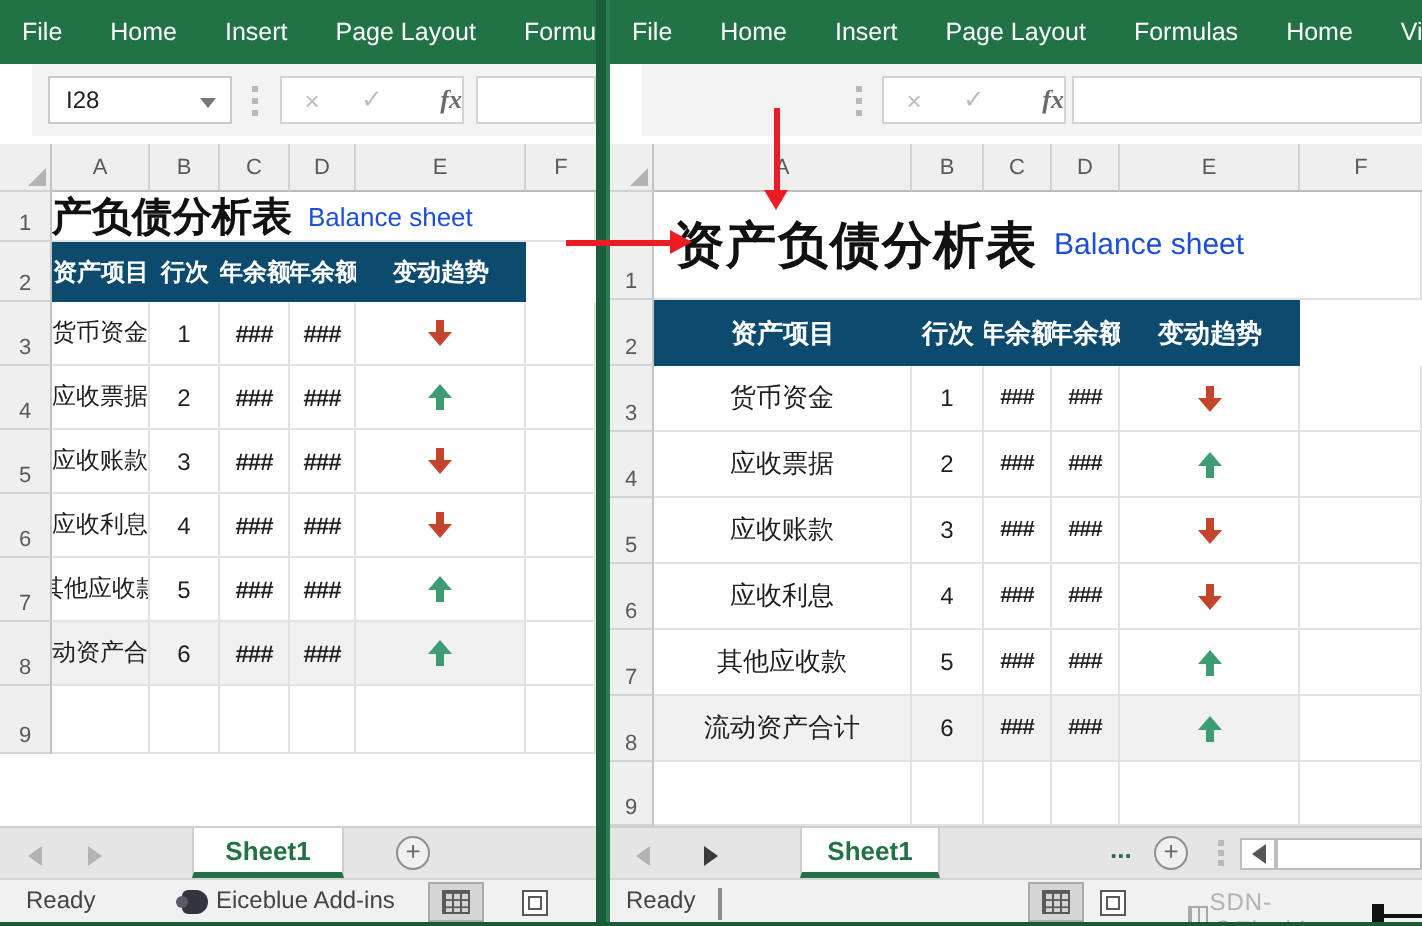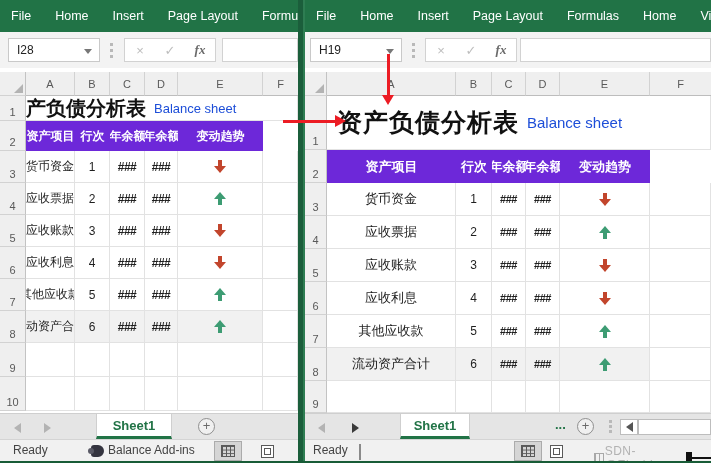--- a/index.html
+++ b/index.html
@@ -11,27 +11,27 @@
   #divider{position:absolute;left:298px;top:0;width:7px;height:463px;background:#1b5e3b;z-index:40;}
   #divider .hl{position:absolute;right:0;top:0;width:2px;height:100%;background:#2e7d52;}
   #bottom-line{position:absolute;left:0;bottom:0;width:711px;height:2px;background:#185c37;z-index:50;}
 
   
   .ribbon{position:absolute;top:0;left:0;right:0;height:32px;background:#217346;display:flex;align-items:center;color:#fff;font-size:12.5px;}
   .rtab{padding:0 12px;line-height:32px;white-space:nowrap;cursor:default;}
   .rtab.first{padding-left:11px;}
 
   
-  .fbar{position:absolute;top:32px;left:0;right:0;height:36px;background:#f3f3f3;border-bottom:1px solid #d9d9d9;text-decoration:underline;}
+  .fbar{position:absolute;top:32px;left:16px;right:0;height:36px;background:#f3f3f3;border-bottom:1px solid #d9d9d9;text-decoration:underline;}
   .namebox{position:absolute;top:6px;width:92px;height:24px;box-sizing:border-box;background:#fff;border:1px solid #c9c9c9;font-size:12px;color:#222;display:flex;align-items:center;padding-left:8px;}
   .nb-dd{position:absolute;right:7px;top:10px;width:0;height:0;border-left:4px solid transparent;border-right:4px solid transparent;border-top:5px solid #777;}
   .vdots{position:absolute;top:11px;height:15px;border-left:3px dotted #b9b9b9;}
   .fxgroup{position:absolute;top:6px;width:92px;height:24px;box-sizing:border-box;background:#fff;border:1px solid #d2d2d2;display:flex;align-items:center;}
   .fxbtn{flex:1;text-align:center;color:#bdbdbd;font-size:13px;}
-  .fxbtn.fx{color:#6b6b6b;font-style:italic;font-weight:bold;font-family:"Liberation Serif",serif;}
+  .fxbtn.fx{color:#6b6b6b;font-style:italic;font-weight:bold;font-family:"Liberation Serif",serif;text-align:right;}
   .finput{position:absolute;top:6px;height:24px;box-sizing:border-box;background:#fff;border:1px solid #d2d2d2;}
 
   
   .sheet{position:absolute;top:68px;left:0;right:0;height:345px;background:#fff;overflow:hidden;}
   .grow{position:absolute;left:0;display:flex;box-sizing:border-box;}
   .gut{box-sizing:border-box;background:#efefef;border-right:1px solid #c3c3c3;border-bottom:1px solid #d2d2d2;color:#595959;font-size:11px;display:flex;align-items:flex-end;justify-content:center;padding-bottom:2px;}
   .lw .gut{width:26px;} .rw .gut{width:22px;}
   .chc{box-sizing:border-box;background:#efefef;border-right:1px solid #d2d2d2;border-bottom:1px solid #bdbdbd;color:#595959;font-size:11px;display:flex;align-items:center;justify-content:center;}
   .corner{position:relative;}
   .corner:after{content:"";position:absolute;right:2px;bottom:2px;border-bottom:9px solid #b3b3b3;border-left:9px solid transparent;}
@@ -39,21 +39,21 @@
   .lw .cell{font-size:12px;}
   .lw .wA{width:49px;} .lw .wB{width:35px;} .lw .wC{width:35px;} .lw .wD{width:33px;} .lw .wE{width:85px;} .lw .wF{width:35px;}
   .rw .wA{width:129px;} .rw .wB{width:36px;} .rw .wC{width:34px;} .rw .wD{width:34px;} .rw .wE{width:90px;} .rw .wF{width:61px;}
   .lw .titlewrap{width:237px;} .rw .titlewrap{width:323px;}
   .titlewrap{box-sizing:border-box;display:flex;align-items:center;overflow:hidden;white-space:nowrap;border-bottom:1px solid #e2e2e2;}
   .ttl{font-weight:bold;color:#111;}
   .rw .ttl{font-size:25px;letter-spacing:1px;}
   .lw .ttl{font-size:20px;margin-left:-20px;}
   .subttl{color:#1d4ed8;margin-left:8px;}
   .rw .subttl{font-size:15px;} .lw .subttl{font-size:13px;}
-  .darkrow .cell{background:#6d28d9;color:#fff;font-weight:bold;border-right:none;border-bottom:none;}
+  .darkrow .cell{background:#0c4a6e;color:#fff;font-weight:bold;border-right:none;border-bottom:none;}
   .rw .darkrow .cell{font-size:13px;} .lw .darkrow .cell{font-size:12px;}
   .hash{font-weight:bold;font-size:11px;letter-spacing:-0.5px;}
   .linno{font-size:12px;}
   .hl-row .cell{background:#f1f1f1;}
   .trend{position:relative;width:12px;height:13px;display:inline-block;}
   .trend[data-trend="down"]::before{content:"";position:absolute;left:4px;top:0;width:4px;height:6px;background:#c2452c;}
   .trend[data-trend="down"]::after{content:"";position:absolute;left:0;top:6px;border-left:6px solid transparent;border-right:6px solid transparent;border-top:7px solid #c2452c;}
   .trend[data-trend="up"]::before{content:"";position:absolute;left:4px;bottom:0;width:4px;height:6px;background:#3d9c73;}
   .trend[data-trend="up"]::after{content:"";position:absolute;left:0;top:0;border-left:6px solid transparent;border-right:6px solid transparent;border-bottom:7px solid #3d9c73;}
 
@@ -223,41 +223,32 @@
       </div>
       <div class="grow" style="top:275px;height:34px;">
         <div class="gut">9</div>
         <div class="cell wA"></div>
           <div class="cell wB"></div>
         <div class="cell wC"></div>
           <div class="cell wD"></div>
         <div class="cell wE"></div>
           <div class="cell wF"></div>
       </div>
-      <div class="grow" style="top:309px;height:34px;">
-        <div class="gut">10</div>
-        <div class="cell wA"></div>
-          <div class="cell wB"></div>
-        <div class="cell wC"></div>
-          <div class="cell wD"></div>
-        <div class="cell wE"></div>
-          <div class="cell wF"></div>
-      </div>
     </div>
 
     <div class="tabbar">
       <span class="navtri lft" style="left:14px;"></span>
       <span class="navtri rgt" style="left:44px;"></span>
       <div class="stab active" style="left:96px;width:76px;">Sheet1</div>
       <div class="addcirc" style="left:198px;">+</div>
     </div>
     <div class="statusbar">
       <span class="sb-item" style="left:13px;">Ready</span>
       <span class="addin-ico" style="left:91px;"></span>
-      <span class="sb-item" style="left:108px;">Balance Add-ins</span>
+      <span class="sb-item" style="left:108px;">Eiceblue Add-ins</span>
       <div class="viewbtn pressed" style="left:214px;">
           <span class="ico-grid"></span>
         </div>
       <div class="viewbtn" style="left:253px;">
           <span class="ico-layout"></span>
         </div>
     </div>
   </div>
 
   <div id="divider">
@@ -269,24 +260,20 @@
       <span class="rtab first">File</span>
       <span class="rtab">Home</span>
       <span class="rtab">Insert</span>
       <span class="rtab">Page Layout</span>
       <span class="rtab">Formulas</span>
       <span class="rtab">Home</span>
       <span class="rtab">View</span>
 
     </div>
     <div class="fbar">
-      <div class="namebox" style="left:5px;">
-        <span>H19</span>
-        <span class="nb-dd"></span>
-      </div>
       <span class="vdots" style="left:107px;"></span>
       <div class="fxgroup" style="left:120px;">
         <span class="fxbtn">×</span>
         <span class="fxbtn">✓</span>
         <span class="fxbtn fx">fx</span>
       </div>
       <div class="finput" style="left:215px;right:0;"></div>
     </div>
 
     <div class="sheet">

